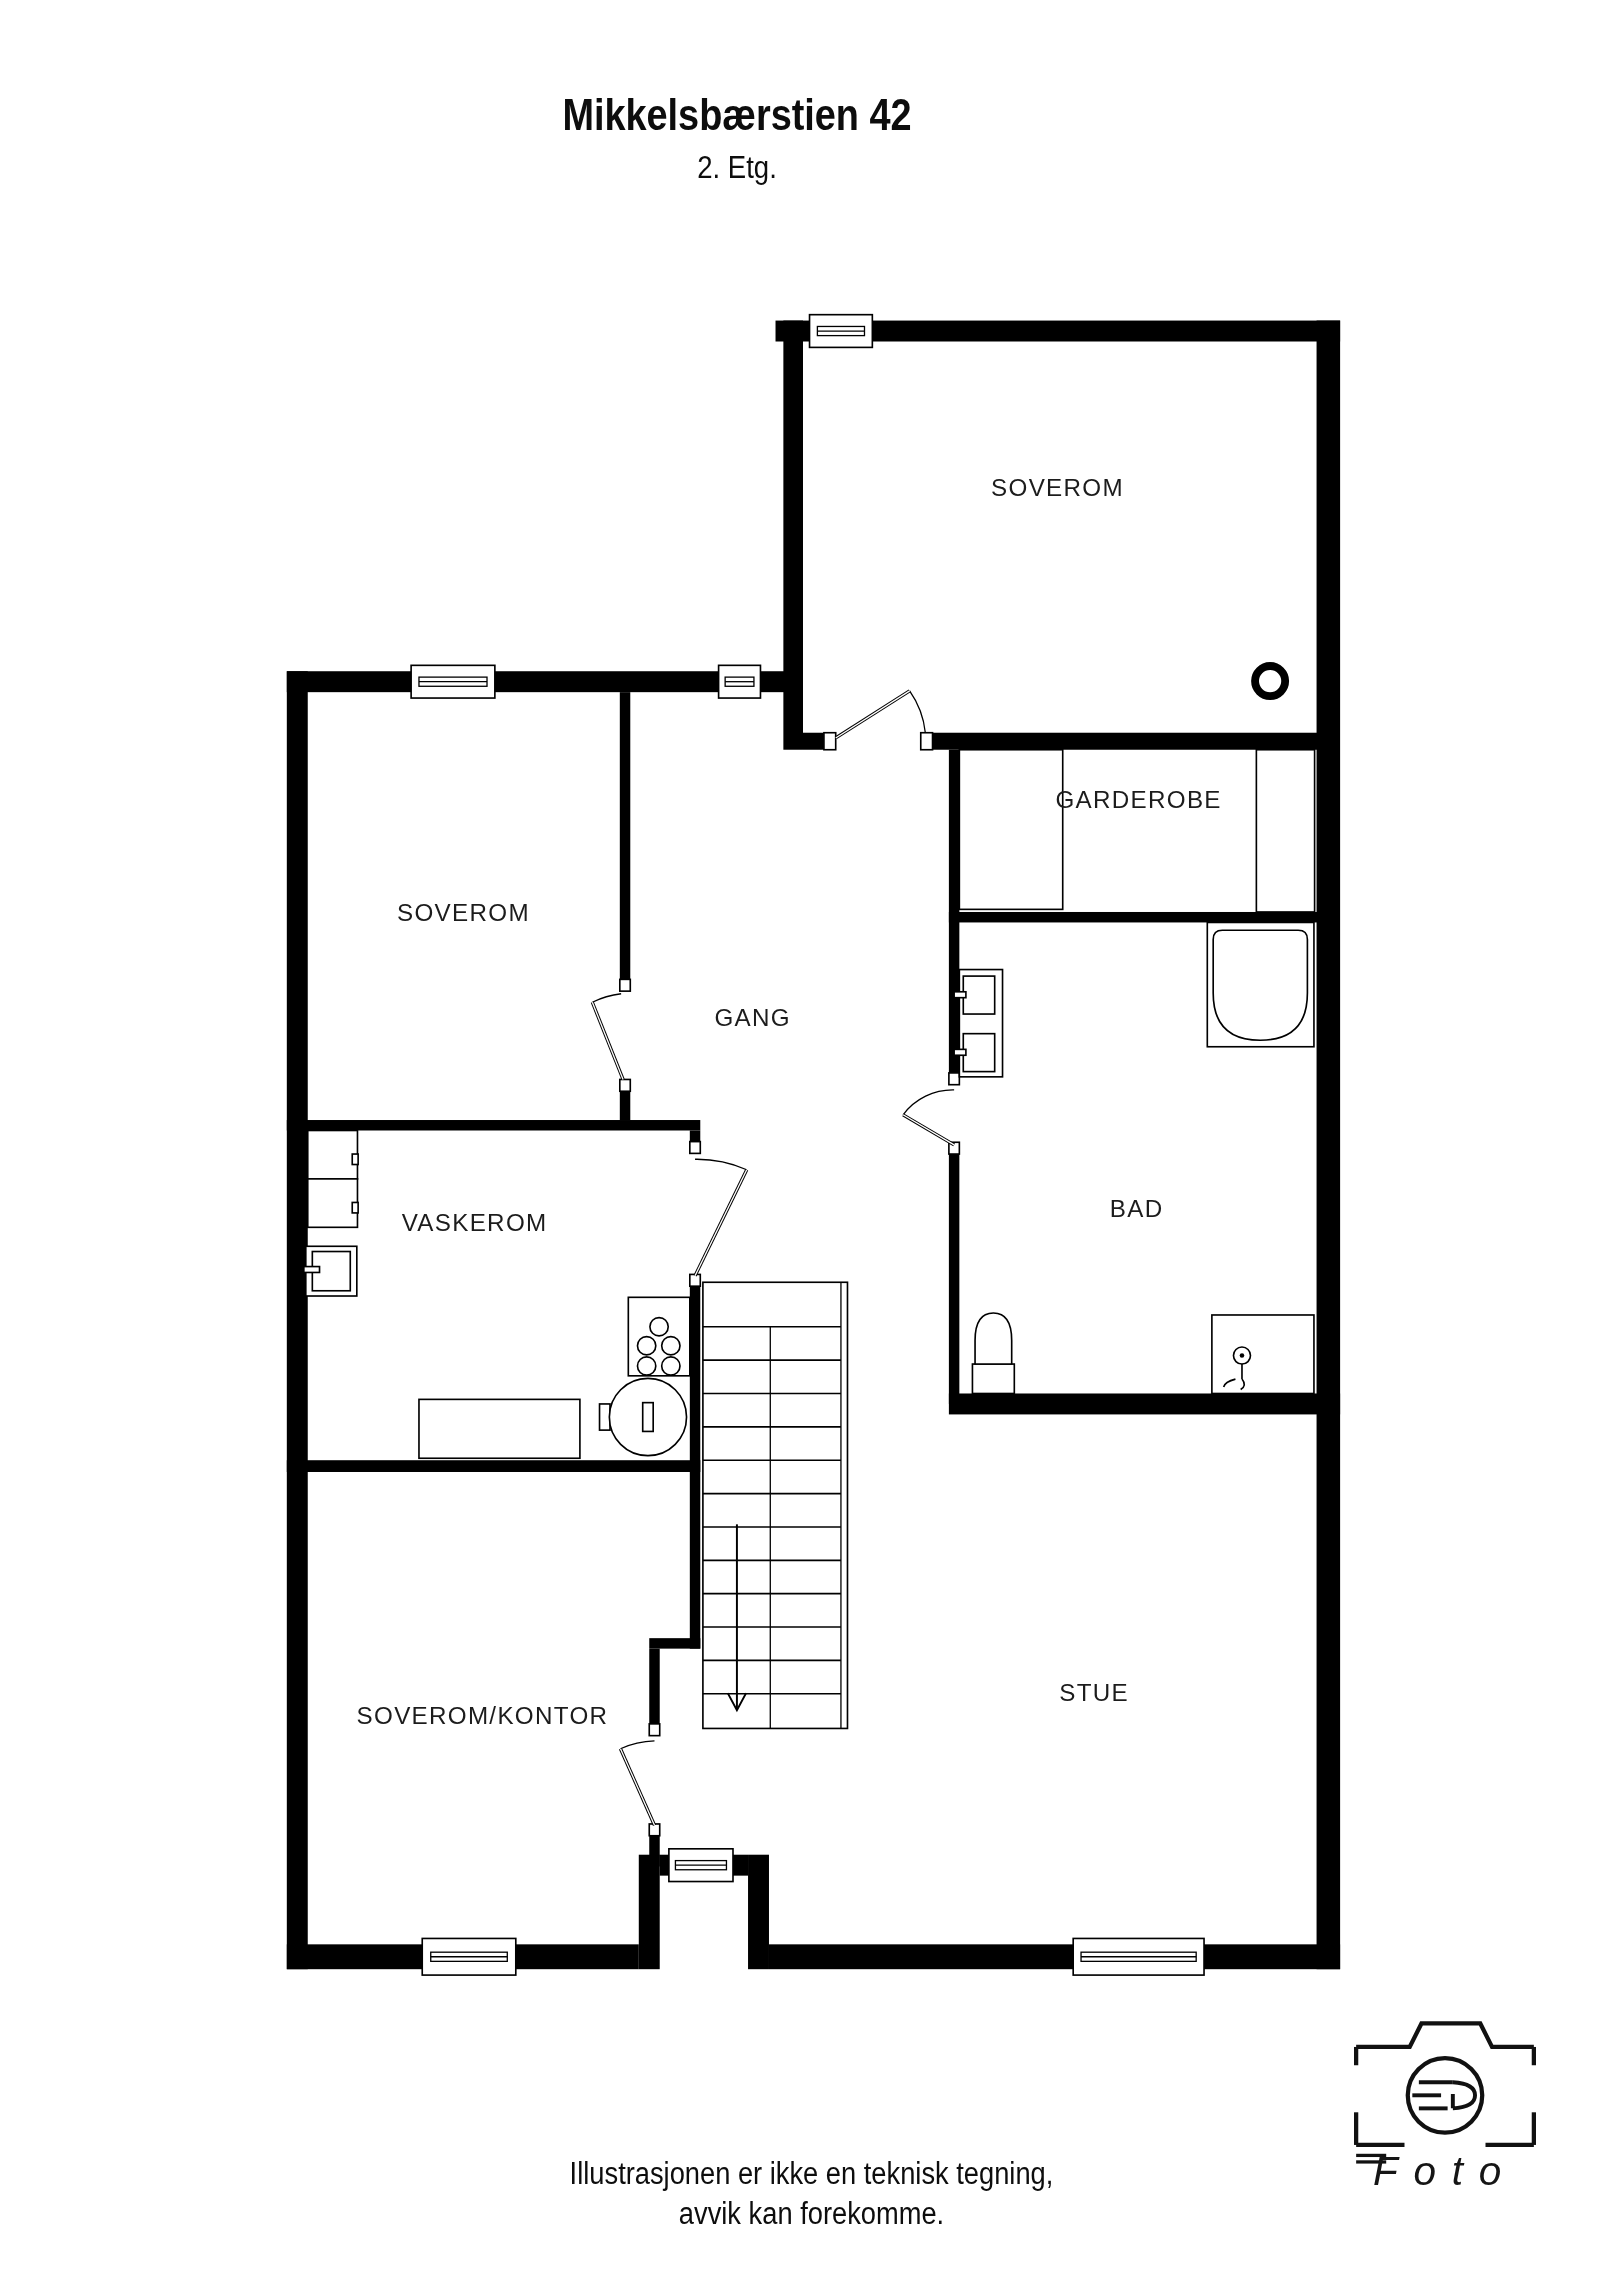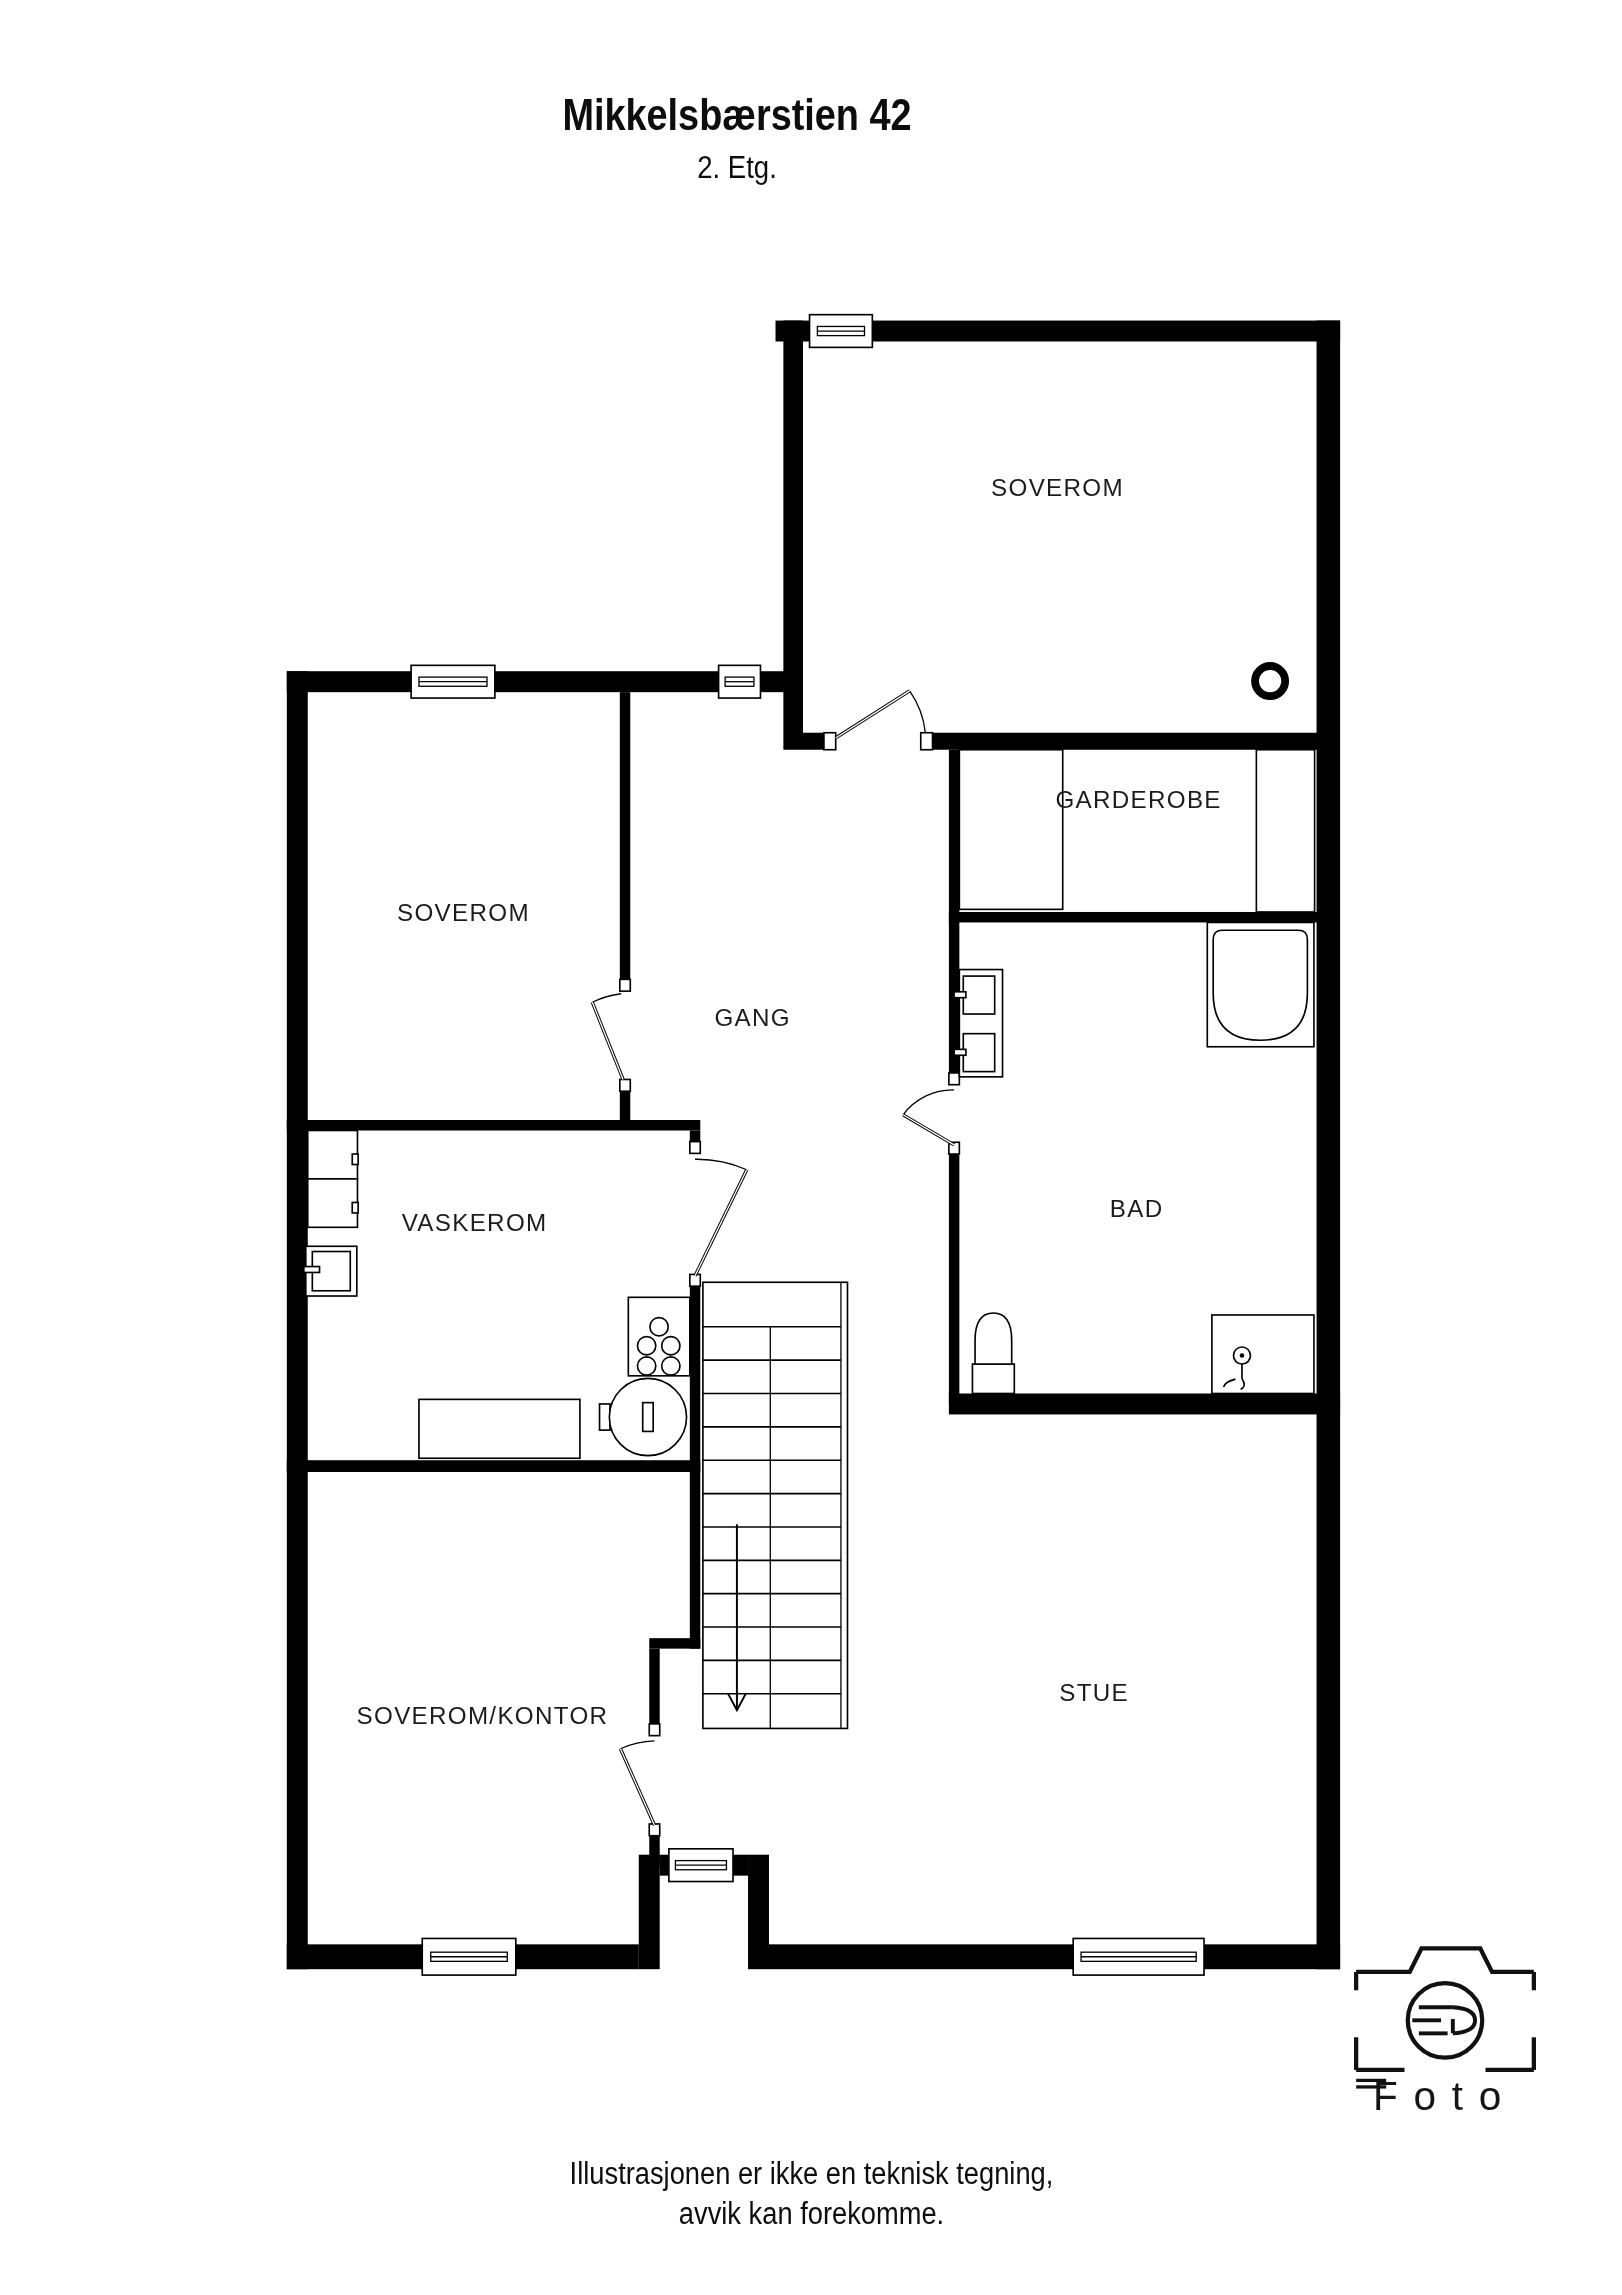--- a/index.html
+++ b/index.html
@@ -13,21 +13,21 @@
   .wall{fill:#000;stroke:none;}
   .jamb{fill:#fff;stroke:#000;stroke-width:2.5;}
   .winbox{fill:#fff;stroke:#000;stroke-width:2.5;}
   .glass{fill:#fff;stroke:#000;stroke-width:2;}
   .thin{fill:#fff;stroke:#000;stroke-width:2.5;}
   .thin2{fill:none;stroke:#000;stroke-width:2.5;}
   .leaf{stroke:#000;stroke-width:5;fill:none;}
   .leafw{stroke:#fff;stroke-width:2;fill:none;}
   .arc{stroke:#000;stroke-width:2;fill:none;}
   .rmlabel{font-family:"Liberation Sans",sans-serif;font-size:37px;letter-spacing:2px;fill:#1c1c1c;text-anchor:middle;}
-  .logo{position:absolute;left:1347px;top:1921px;}
+  .logo{position:absolute;left:1347px;top:1996px;font-style:italic;}
 </style>
 </head>
 <body>
 
 <div class="page">
 
   <div class="plan-header">
     <div class="plan-title">Mikkelsbærstien 42</div>
     <div class="plan-subtitle">2. Etg.</div>
   </div>

